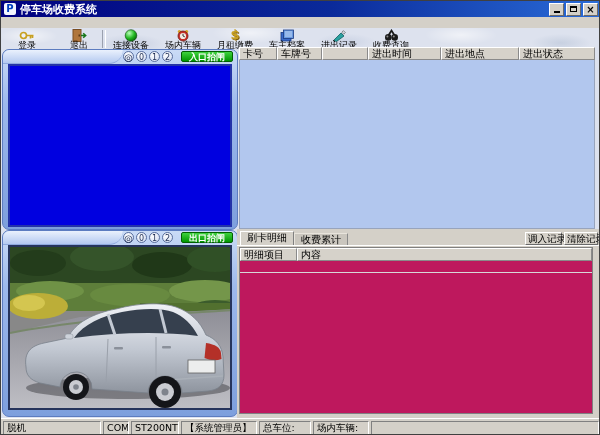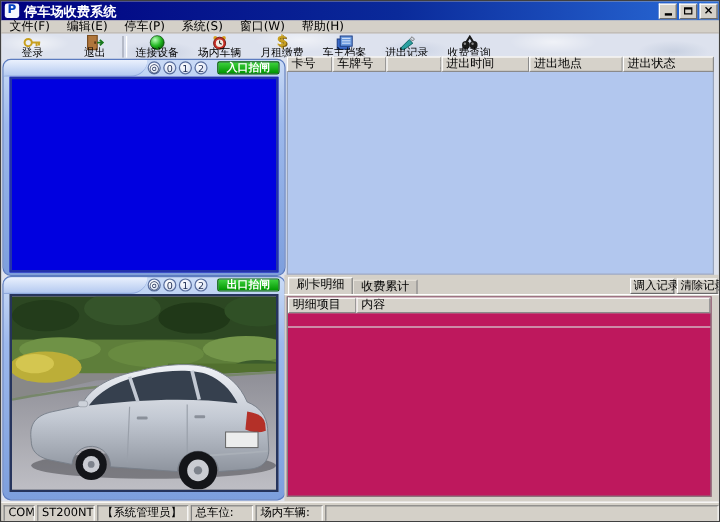--- a/index.html
+++ b/index.html
@@ -106,28 +106,20 @@
       <span class="wbtn">
           <span class="glyph-min"></span>
         </span>
       <span class="wbtn">
           <span class="glyph-max"></span>
         </span>
       <span class="wbtn glyph-close">×</span>
     </span>
   </div>
 
-  <div class="menubar">
-    <span class="menu-item">文件(F)</span>
-    <span class="menu-item">编辑(E)</span>
-    <span class="menu-item">停车(P)</span>
-    <span class="menu-item">系统(S)</span>
-    <span class="menu-item">窗口(W)</span>
-    <span class="menu-item">帮助(H)</span>
-  </div>
 
   <div class="client-bg"></div>
 
   <div class="tbtn" style="left:4px;width:44px;">
     <span class="ticon">
       <svg width="16" height="13" viewBox="0 0 16 13">
           <circle cx="4.5" cy="6.5" r="3" fill="none" stroke="#c8a020" stroke-width="1.7"></circle>
           <path d="M7.5 6.5 H14.5 M11.5 6.5 v3 M13.5 6.5 v2.4" stroke="#c8a020" stroke-width="1.7" fill="none"></path>
         </svg>
     </span>
@@ -304,20 +296,21 @@
     <div class="detail">
       <div class="detail-header">
         <span class="hcell" style="width:57px;">明细项目</span>
         <span class="hcell" style="flex:1;">内容</span>
       </div>
       <div class="detail-empty-row"></div>
     </div>
   </div>
 
   <div class="statusbar">
+    <span class="scell" style="width:98px;">脱机</span>
     <span class="scell" style="width:26px;">COM1</span>
     <span class="scell" style="width:48px;">ST200NT2</span>
     <span class="scell" style="width:76px;">【系统管理员】</span>
     <span class="scell" style="width:52px;">总车位:</span>
     <span class="scell" style="width:56px;">场内车辆:</span>
     <span class="scell" style="flex:1;"></span>
   </div>
 
 </div>
 

